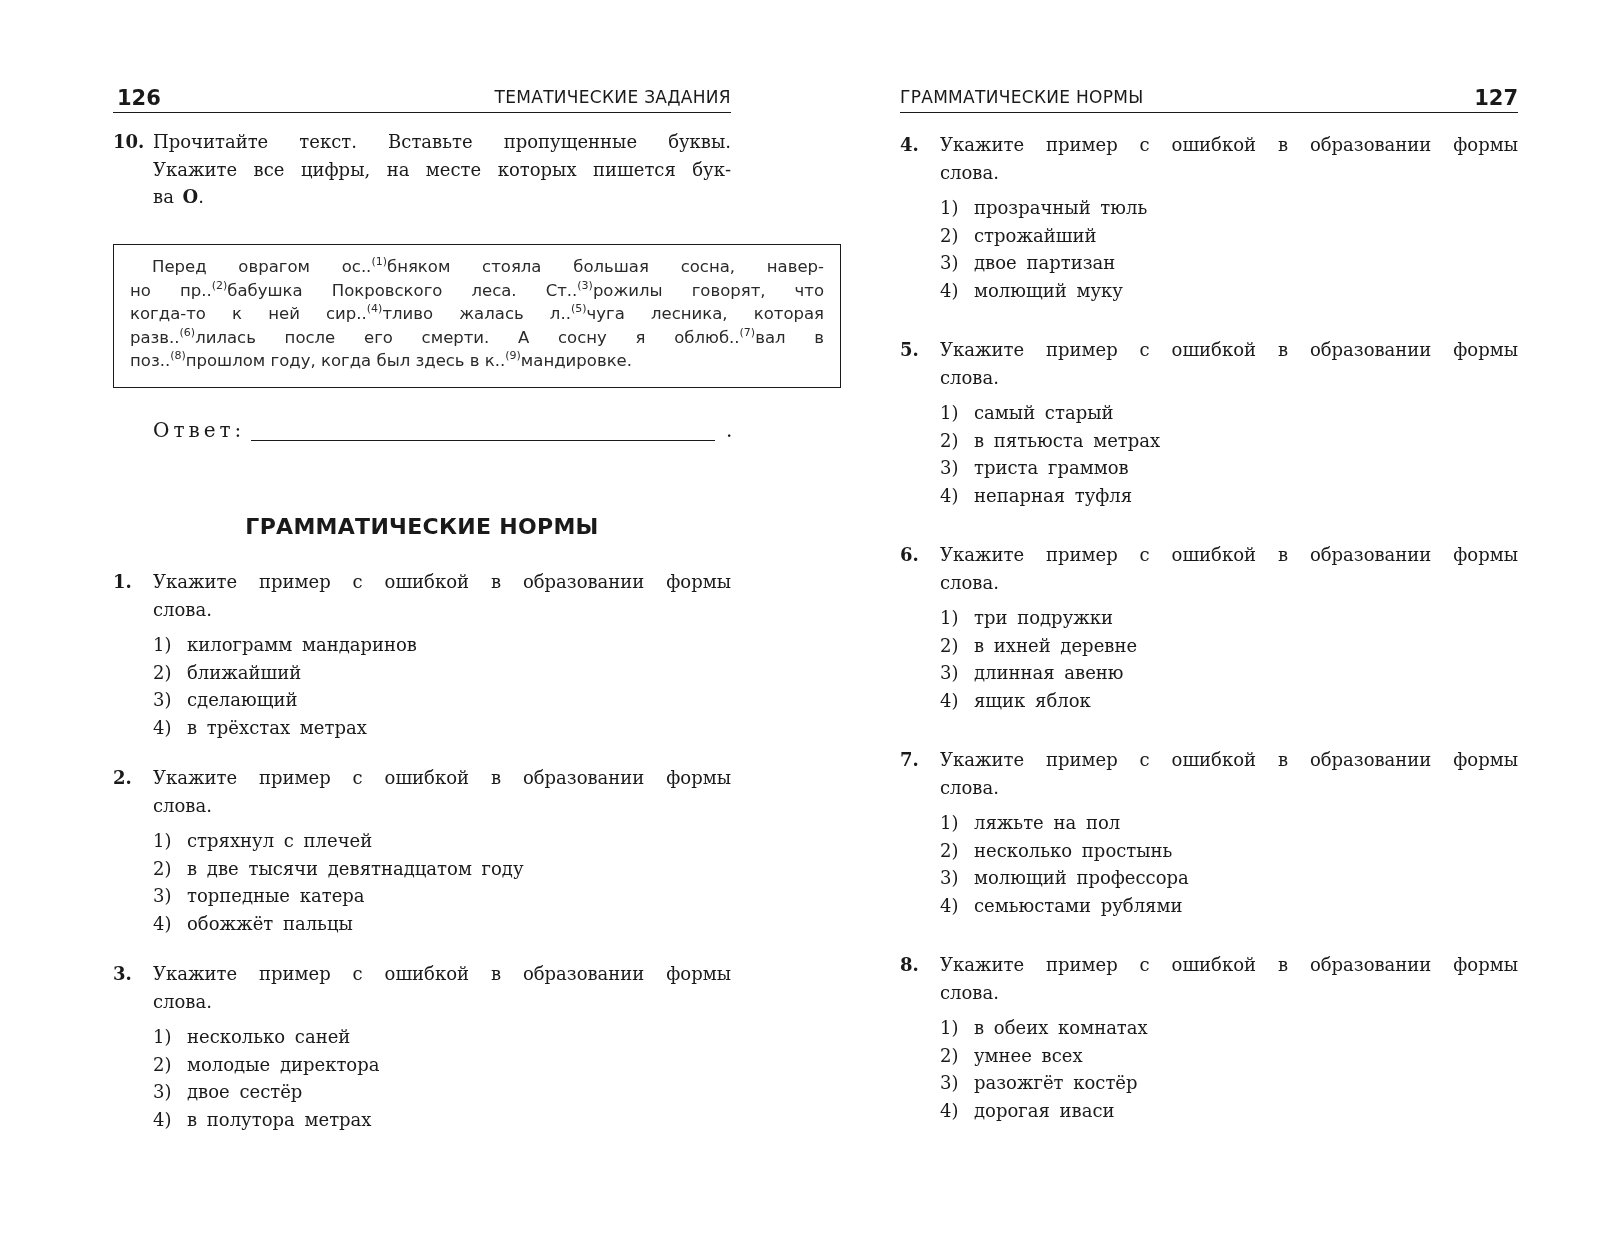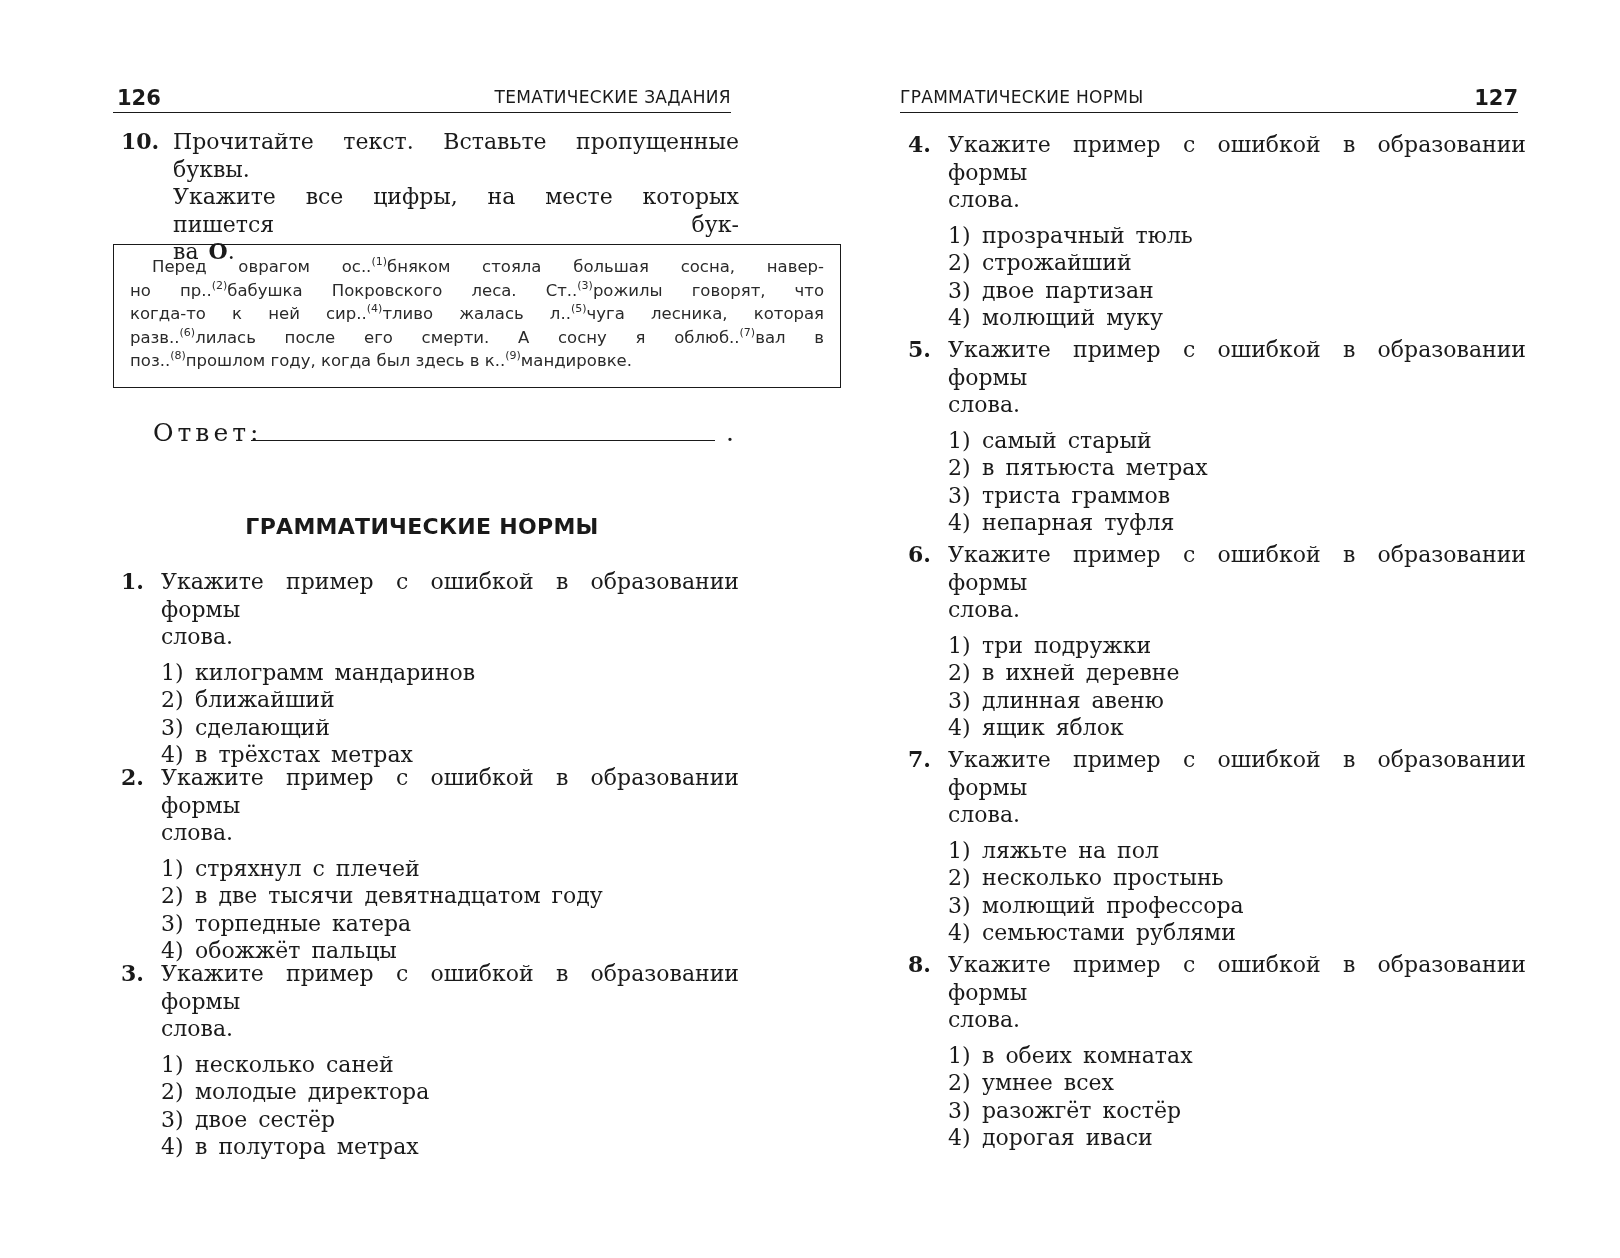--- a/index.html
+++ b/index.html
@@ -44,23 +44,23 @@
       font-size: 17px;
       letter-spacing: 0.3px;
     }
     .page-left .page-num { left: 4px; }
     .page-left .head-title { right: 0; }
     .page-right .page-num { right: 0; }
     .page-right .head-title { left: 0; }
 
     .task {
       position: absolute;
-      left: 8px;
+      left: 0;
       width: 618px;
-      font-size: 22px;
+      font-size: 18px;
       line-height: 27.5px;
     }
     .task-num {
       position: absolute;
       left: 0;
       top: 0;
       font-weight: bold;
     }
     .task-text {
       margin-left: 40px;
@@ -111,21 +111,21 @@
       line-height: 0;
       vertical-align: 7px;
     }
 
     .answer-row {
       position: absolute;
       top: 418px;
       left: 40px;
       width: 580px;
       height: 30px;
-      font-size: 25px;
+      font-size: 20px;
     }
     .answer-label {
       position: absolute;
       left: 0;
       top: 0;
       letter-spacing: 4px;
     }
     .answer-line {
       position: absolute;
       left: 98px;
@@ -155,21 +155,21 @@
 <body>
 
 <div class="page page-left">
   <div class="running-head">
     <span class="page-num">126</span>
     <span class="head-title">ТЕМАТИЧЕСКИЕ ЗАДАНИЯ</span>
   </div>
 
   <div class="task" style="top:128px;">
     <span class="task-num">10.</span>
-    <div class="task-text" style="margin-left:52px; text-align:left;">
+    <div class="task-text" style="margin-left:40px; text-align:left;">
       <div style="text-align:justify; text-align-last:justify;">Прочитайте текст. Вставьте пропущенные буквы.</div>
       <div style="text-align:justify; text-align-last:justify;">Укажите все цифры, на месте которых пишется бук-</div>
       <div><span>ва </span><b>О</b><span>.</span></div>
     </div>
   </div>
 
   <div class="text-box">
     <span class="line first"><span>Перед оврагом ос..</span><sup>(1)</sup><span>бняком стояла большая сосна, навер-</span></span>
     <span class="line"><span>но пр..</span><sup>(2)</sup><span>бабушка Покровского леса. Ст..</span><sup>(3)</sup><span>рожилы говорят, что</span></span>
     <span class="line"><span>когда-то к ней сир..</span><sup>(4)</sup><span>тливо жалась л..</span><sup>(5)</sup><span>чуга лесника, которая</span></span>

